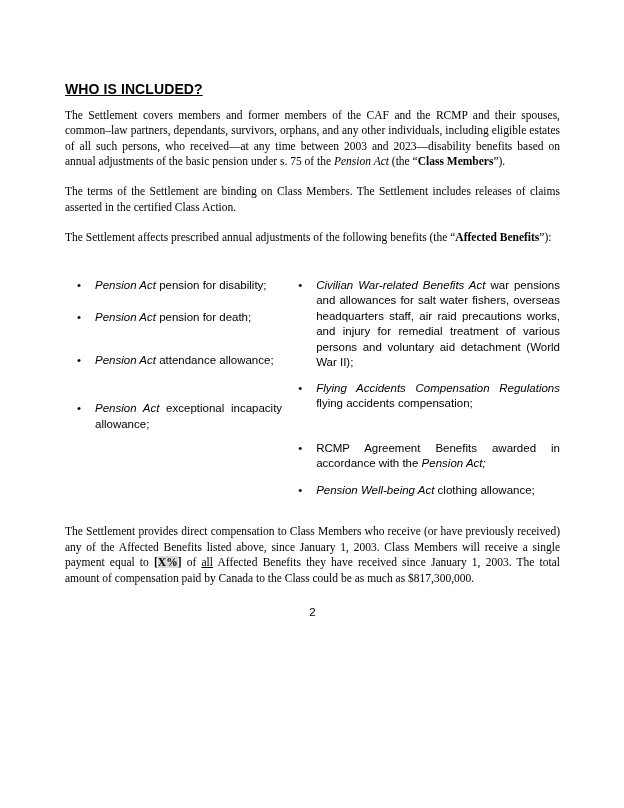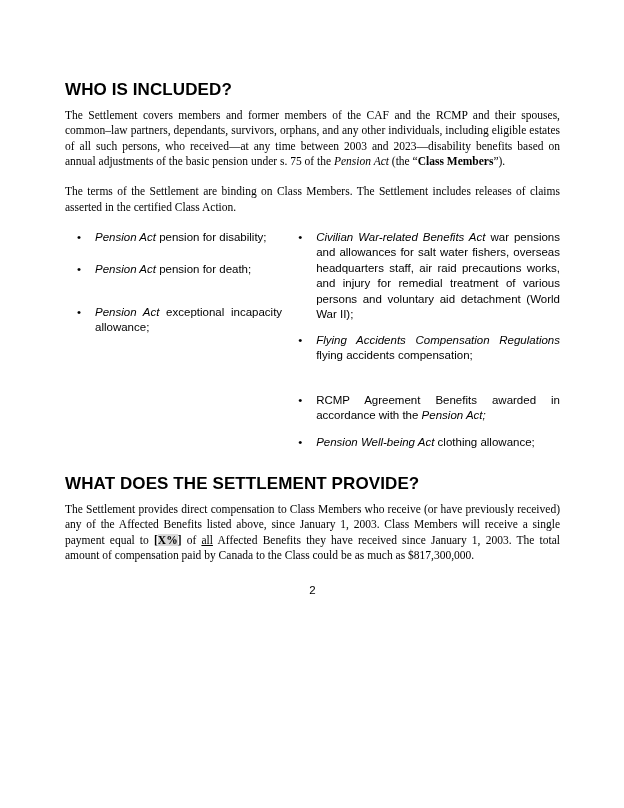--- a/index.html
+++ b/index.html
@@ -13,38 +13,39 @@
     color: var(--text, #000);
     overflow: hidden;
   }
   .page {
     width: 624px;
     height: 808px;
     background: var(--page-bg, #fff);
     padding: 82px 64px 0 65px;
   }
   h2.doc-heading {
-    font-size: 17px;
+    font-size: 14px;
     font-weight: bold;
     line-height: 15.5px;
     margin: 0 0 10px 0;
     letter-spacing: 0.1px;
+    text-decoration: underline;
   }
   p.para {
     text-align: justify;
     margin: 0 0 14.5px 0;
     font-family: Liberation Serif, serif;
   }
   p.para-gap-lg { margin-bottom: 19px; }
   .bullets {
     display: flex;
     margin: 0 0 0 10px;
     padding-bottom: 26px;
   }
-  .bullets ul { list-style: none; }
+  .bullets ul { list-style: none; margin-top: 18px; }
   ul.col-left  { width: 208px; }
   ul.col-right { width: 265px; margin-left: 14px; }
   .bullets li {
     position: relative;
     padding-left: 20px;
     text-align: justify;
   }
   .bullets li::before {
     content: "\2022";
     position: absolute;
@@ -77,35 +78,36 @@
 
 <div class="page">
 
   <h2 class="doc-heading">WHO IS INCLUDED?</h2>
 
   <p class="para"><span>The Settlement covers members and former members of the CAF and the RCMP and their spouses, common–law partners, dependants, survivors, orphans, and any other individuals, including eligible estates of all such persons, who received—at any time between 2003 and 2023—disability benefits based on annual adjustments of the basic pension under s. 75 of the </span><span class="seg-i">Pension Act</span><span> (the “</span><span class="seg-b">Class Members</span><span>”).</span></p>
 
   <p class="para"><span>The terms of the Settlement are binding on Class Members. The Settlement includes releases of claims asserted in the certified Class Action.</span></p>
 
 
+  <p class="para"><span>The Settlement affects prescribed annual adjustments of the following benefits (the “</span><span class="seg-b">Affected Benefits</span><span>”):</span></p>
 
   <div class="bullets">
     <ul class="col-left">
       <li><span class="seg-i">Pension Act</span><span> pension for disability;</span></li>
       <li><span class="seg-i">Pension Act</span><span> pension for death;</span></li>
+      <li><span class="seg-i">Pension Act</span><span> attendance allowance;</span></li>
       <li><span class="seg-i">Pension Act</span><span> exceptional incapacity allowance;</span></li>
     </ul>
     <ul class="col-right">
       <li><span class="seg-i">Civilian War-related Benefits Act</span><span> war pensions and allowances for salt water fishers, overseas headquarters staff, air raid precautions works, and injury for remedial treatment of various persons and voluntary aid detachment (World War II);</span></li>
       <li><span class="seg-i">Flying Accidents Compensation Regulations</span><span> flying accidents compensation;</span></li>
       <li><span>RCMP Agreement Benefits awarded in accordance with the </span><span class="seg-i">Pension Act;</span></li>
       <li><span class="seg-i">Pension Well-being Act</span><span> clothing allowance;</span></li>
     </ul>
   </div>
 
-  <h2 class="doc-heading">WHAT DOES THE SETTLEMENT PROVIDE?</h2>
 
   <p class="para para-gap-lg"><span>The Settlement provides direct compensation to Class Members who receive (or have previously received) any of the Affected Benefits listed above, since January 1, 2003. Class Members will receive a single payment equal to </span><span class="seg-b">[</span><span class="seg-b seg-h">X%</span><span class="seg-b">]</span><span> of </span><span class="seg-u">all</span><span> Affected Benefits they have received since January 1, 2003. The total amount of compensation paid by Canada to the Class could be as much as $817,300,000.</span></p>
 
 
   <div class="page-number">2</div>
 
 </div>
 
 </body></html>

